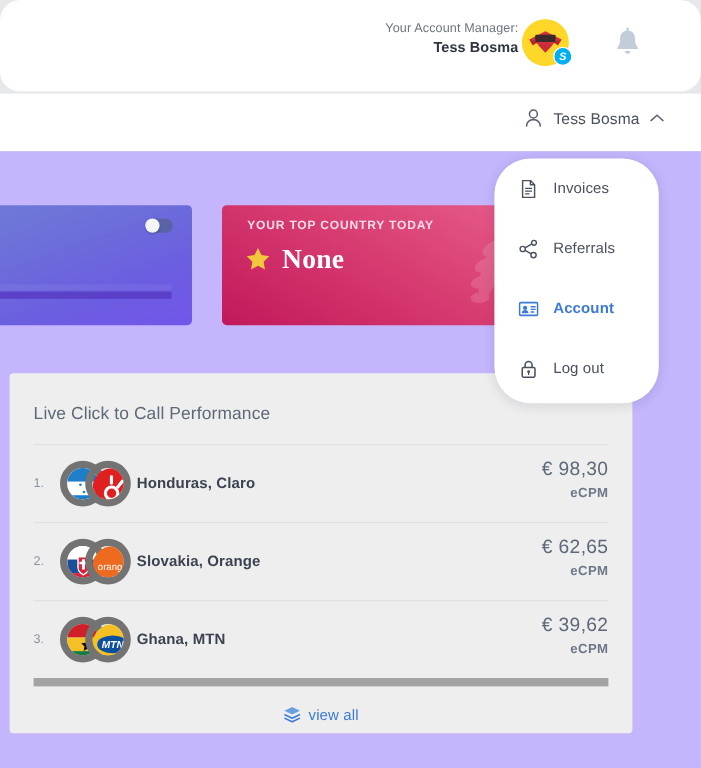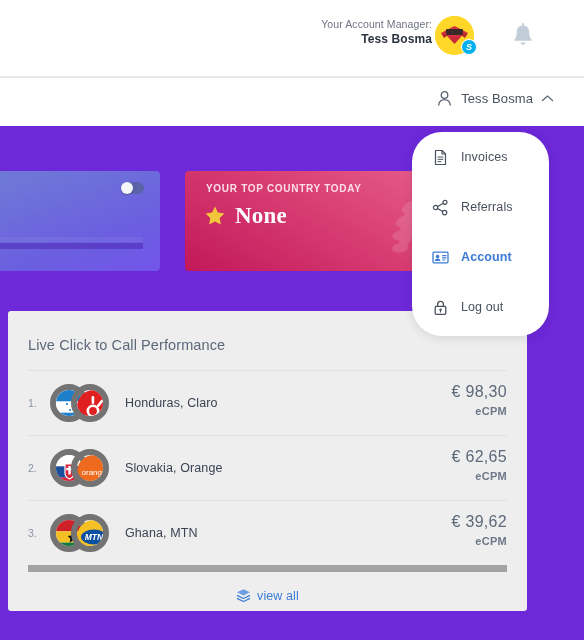--- a/index.html
+++ b/index.html
@@ -9,20 +9,21 @@
     background: #e7e8ea;
     overflow: hidden;
   }
 
   
   .top-header {
     position: absolute; left: 0; top: 0;
     width: 584px; height: 77px;
     background: #ffffff;
     border-bottom: 1px solid #ededee;
+    border-radius: 17px;
   }
   .am-block {
     position: absolute; right: 152px; top: 17px;
     text-align: right; line-height: 1.35;
   }
   .am-label { font-size: 10.5px; color: #6e7480; letter-spacing: .1px; }
   .am-name  { font-size: 12px; color: #2d3340; font-weight: bold; letter-spacing: .1px; }
 
   .am-avatar {
     position: absolute; right: 110px; top: 16px;
@@ -55,21 +56,21 @@
     cursor: pointer;
   }
   .user-menu-trigger .uname {
     font-size: 13px; color: #4a515e; letter-spacing: .1px;
   }
 
   
   .page-body {
     position: absolute; left: 0; top: 126px;
     width: 584px; height: 514px;
-    background: #6d28d9;
+    background: #c4b5fd;
   }
 
   
   .cards-row { position: absolute; left: 0; top: 45px; width: 584px; height: 100px; }
 
   .card-purple {
     position: absolute; left: -50px; top: 0;
     width: 210px; height: 100px; border-radius: 4px;
     background: linear-gradient(160deg, #6f7fd4 0%, #6b5ee0 70%, #7355ea 100%);
     overflow: hidden;
@@ -149,22 +150,22 @@
   }
   .flag-circ, .op-circ {
     position: absolute; top: 0;
     width: 38px; height: 38px; border-radius: 50%;
     overflow: hidden;
     border: 6px solid #737373;
   }
   .flag-circ { left: 0; }
   .op-circ { left: 21px; }
   .route-name {
-    font-size: 12.5px; font-weight: normal; color: #3b4250;
-    letter-spacing: .1px; margin-left: 11px;
+    font-size: 12.5px; font-weight: bold; color: #3b4250;
+    letter-spacing: .1px; 
   }
   .price-block {
     position: absolute; right: 0; top: 12px; text-align: right;
   }
   .price {
     font-size: 16px; color: #5d6878; letter-spacing: .3px;
   }
   .ecpm {
     font-size: 11px; font-weight: bold; color: #6d7787;
     letter-spacing: .3px; margin-top: 4px;

